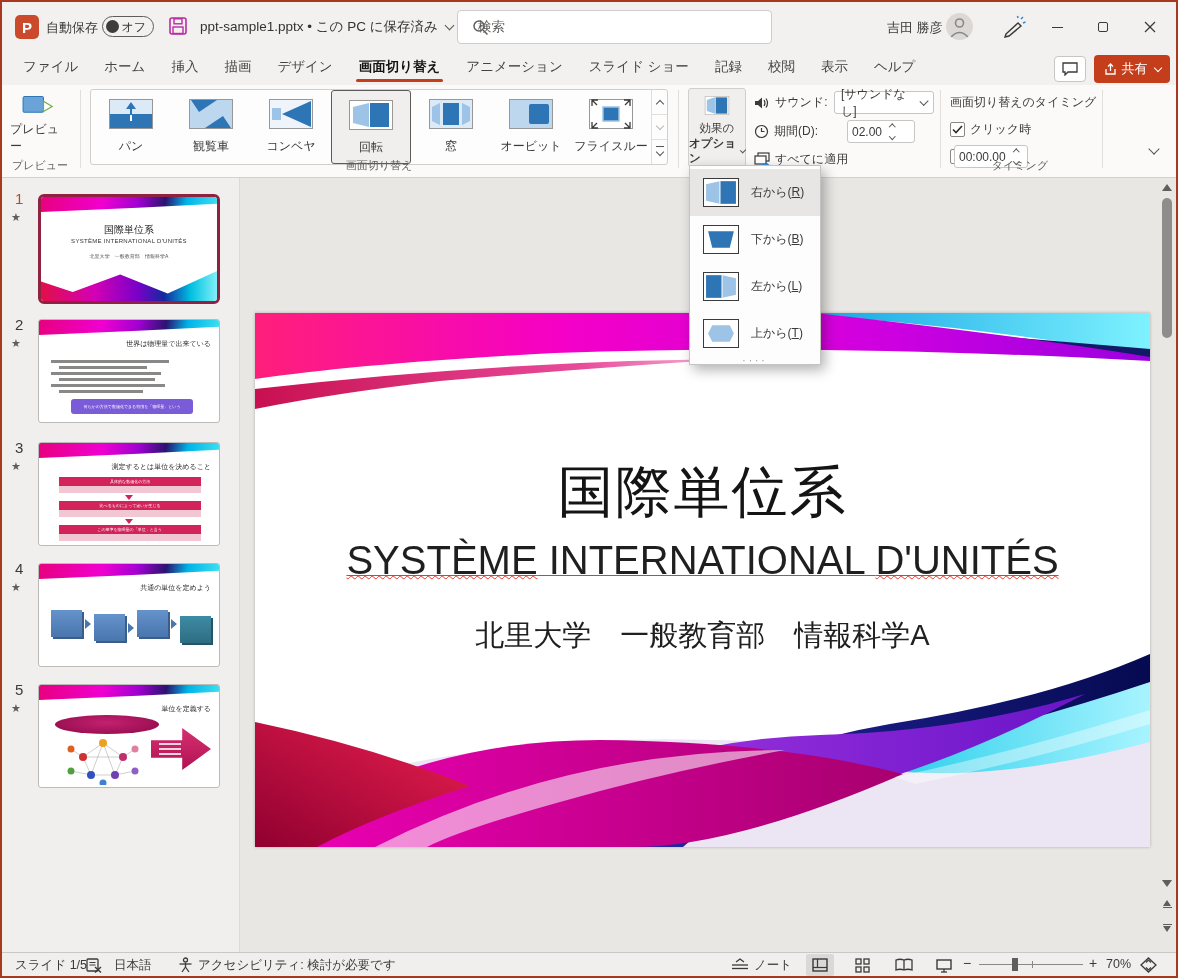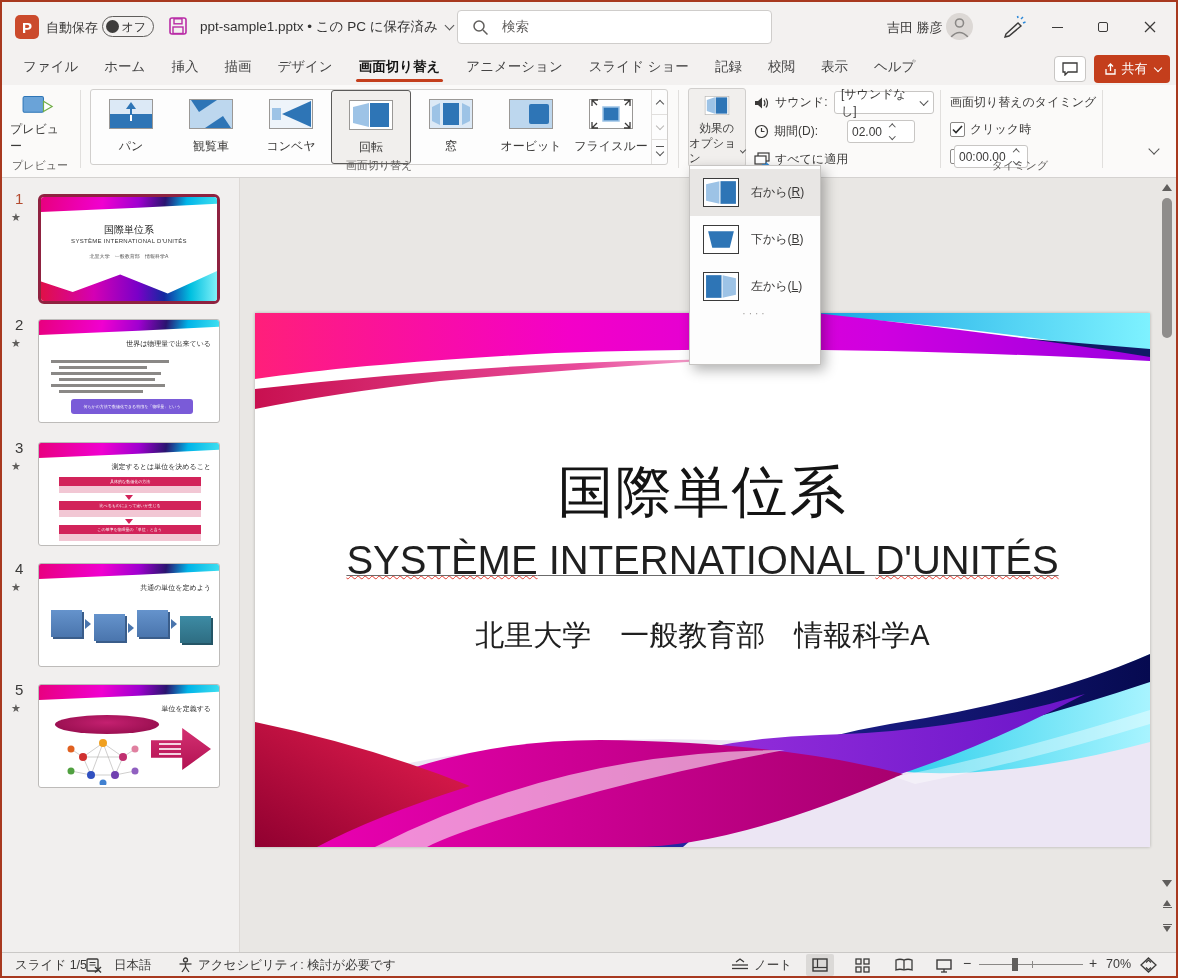--- a/index.html
+++ b/index.html
@@ -10,21 +10,21 @@
   
   .titlebar { position:absolute; left:0; top:0; width:1174px; height:50px; background:#f3f1f0; }
   .ppt-logo { position:absolute; left:13px; top:13px; width:24px; height:24px; background:#cb4a2c; border-radius:5px; color:#fff; font-weight:bold; font-size:15px; display:flex; align-items:center; justify-content:center; }
   .autosave-label { position:absolute; left:44px; top:17px; font-size:13px; color:#3b3a39; }
   .toggle { position:absolute; left:100px; top:14px; width:52px; height:21px; border:1.5px solid #5f5d5b; border-radius:11px; background:#f3f1f0; }
   .toggle .knob { position:absolute; left:3px; top:2.5px; width:13px; height:13px; border-radius:50%; background:#3e3d3c; }
   .toggle .state { position:absolute; right:7px; top:2px; font-size:12px; color:#3b3a39; }
   .save-icon { position:absolute; left:166px; top:14px; }
   .doc-title { position:absolute; left:198px; top:16px; font-size:13.5px; color:#333; white-space:nowrap; }
   .chev { display:inline-block; width:7px; height:7px; border-right:1.5px solid #555; border-bottom:1.5px solid #555; transform:rotate(45deg); margin-left:8px; margin-bottom:2px; }
-  .searchbox { position:absolute; left:455px; top:8px; width:315px; height:34px; background:#fff; border:1px solid #cfcdcb; border-radius:4px; display:flex; align-items:center; padding-left:44px; }
+  .searchbox { position:absolute; left:455px; top:8px; width:315px; height:34px; background:#fff; border:1px solid #cfcdcb; border-radius:4px; display:flex; align-items:center; padding-left:20px; }
   .searchbox .ph { font-size:13.5px; color:#605e5c; }
   .search-glass { position:absolute; left:14px; top:8px; }
   .user-name { position:absolute; left:885px; top:17px; font-size:13px; color:#3b3a39; white-space:nowrap; }
   .avatar { position:absolute; left:944px; top:11px; width:27px; height:27px; border-radius:50%; background:#dcd8d5; overflow:hidden; }
   .pen-btn { position:absolute; left:998px; top:13px; width:28px; height:24px; }
   .capbtn { position:absolute; top:0; height:50px; width:46px; display:flex; align-items:center; justify-content:center; }
   .cap-min { left:1032px; } .cap-max { left:1078px; } .cap-close { left:1124px; width:48px; }
   .minline { width:11px; height:0; border-top:1.5px solid #3b3a39; }
   .maxbox { width:10px; height:10px; border:1.5px solid #3b3a39; border-radius:2px; }
 
@@ -51,21 +51,21 @@
   .gal-scroll > div { flex:1; display:flex; align-items:center; justify-content:center; border-bottom:1px solid #e1dfdd; }
   .gal-scroll > div:last-child { border-bottom:none; }
   .chev-up, .chev-dn { width:6px; height:6px; border-right:1.5px solid #555; border-bottom:1.5px solid #555; }
   .chev-up { transform:rotate(-135deg); margin-top:3px; }
   .chev-dn { transform:rotate(45deg); margin-bottom:3px; }
   .chev-dn.dim { border-color:#b9b7b5; }
   .gal-more { display:flex; flex-direction:column; align-items:center; }
   .gal-more .bar { width:8px; height:0; border-top:1.5px solid #555; margin-bottom:2px; }
   .effect-btn { position:absolute; left:686px; top:3px; width:58px; height:79px; background:#f1efed; border:1px solid #d1cfcd; border-radius:3px; display:flex; flex-direction:column; align-items:center; padding-top:7px; }
   .effect-btn .l1 { font-size:11.5px; color:#3b3a39; margin-top:6px; }
-  .effect-btn .l2 { font-size:11.5px; color:#3b3a39; display:flex; align-items:center; gap:3px; }
+  .effect-btn .l2 { font-size:11.5px; color:#3b3a39; display:flex; align-items:center; gap:3px;font-weight:bold; }
   .effect-btn .chev { width:5px; height:5px; border-width:1px; margin:0 0 2px 0; }
   .rib-row { position:absolute; display:flex; align-items:center; gap:5px; font-size:12px; color:#3b3a39; white-space:nowrap; }
   .combo { height:23px; border:1px solid #c8c6c4; border-radius:3px; background:#fff; display:flex; align-items:center; padding:0 6px; gap:8px; font-size:12px; color:#3b3a39; }
   .spinner { height:23px; border:1px solid #c8c6c4; border-radius:3px; background:#fff; display:flex; align-items:center; padding:0 4px; font-size:12px; color:#3b3a39; position:relative; }
   .spin-arrows { display:flex; flex-direction:column; gap:4px; margin-left:8px; }
   .spin-arrows .chev-up,.spin-arrows .chev-dn { width:4.5px; height:4.5px; border-width:1px; margin:0; }
   .checkbox { width:15px; height:15px; border:1px solid #8a8886; border-radius:2px; background:#fff; display:flex; align-items:center; justify-content:center; }
   .collapse-chev { position:absolute; left:1148px; top:60px; width:8px; height:8px; border-right:1.5px solid #555; border-bottom:1.5px solid #555; transform:rotate(45deg); }
 
   
@@ -399,20 +399,26 @@
         <polygon points="4,5 29,5 25,21 8,21" fill="#2e75b6"></polygon>
       </svg>
       <span class="dd-label"><span>下から(</span><span class="key">B</span><span>)</span></span>
     </div>
     <div class="dd-item">
       <svg class="dd-icon" viewBox="0 0 33 26">
         <rect x="2" y="2" width="15" height="22" fill="#2e75b6"></rect>
         <polygon points="18,2 31,5 31,21 18,24" fill="#9dc3e6"></polygon>
       </svg>
       <span class="dd-label"><span>左から(</span><span class="key">L</span><span>)</span></span>
+    </div>
+    <div class="dd-item">
+      <svg class="dd-icon" viewBox="0 0 33 26">
+        <polygon points="8,5 25,5 29,13 25,21 8,21 4,13" fill="#9dc3e6"></polygon>
+      </svg>
+      <span class="dd-label"><span>上から(</span><span class="key">T</span><span>)</span></span>
     </div>
     <div class="dd-grip">····</div>
   </div>
 
   <div class="thumbpanel">
 
     <span class="t-num sel" style="top:12px;">1</span>
     <span class="t-star" style="top:33px;">★</span>
     <div class="thumb selected" style="top:16px;">
       <div class="mini-wave-top"></div>

